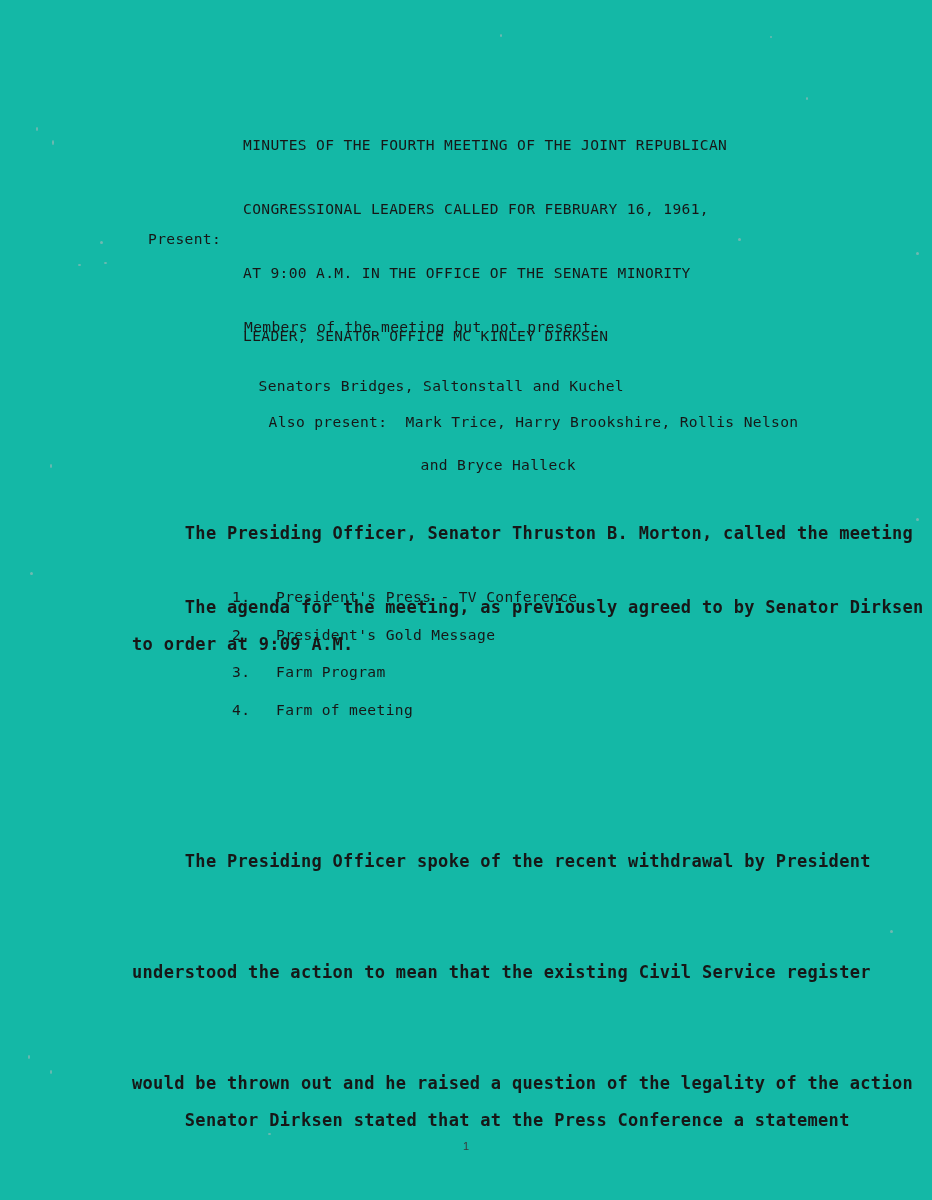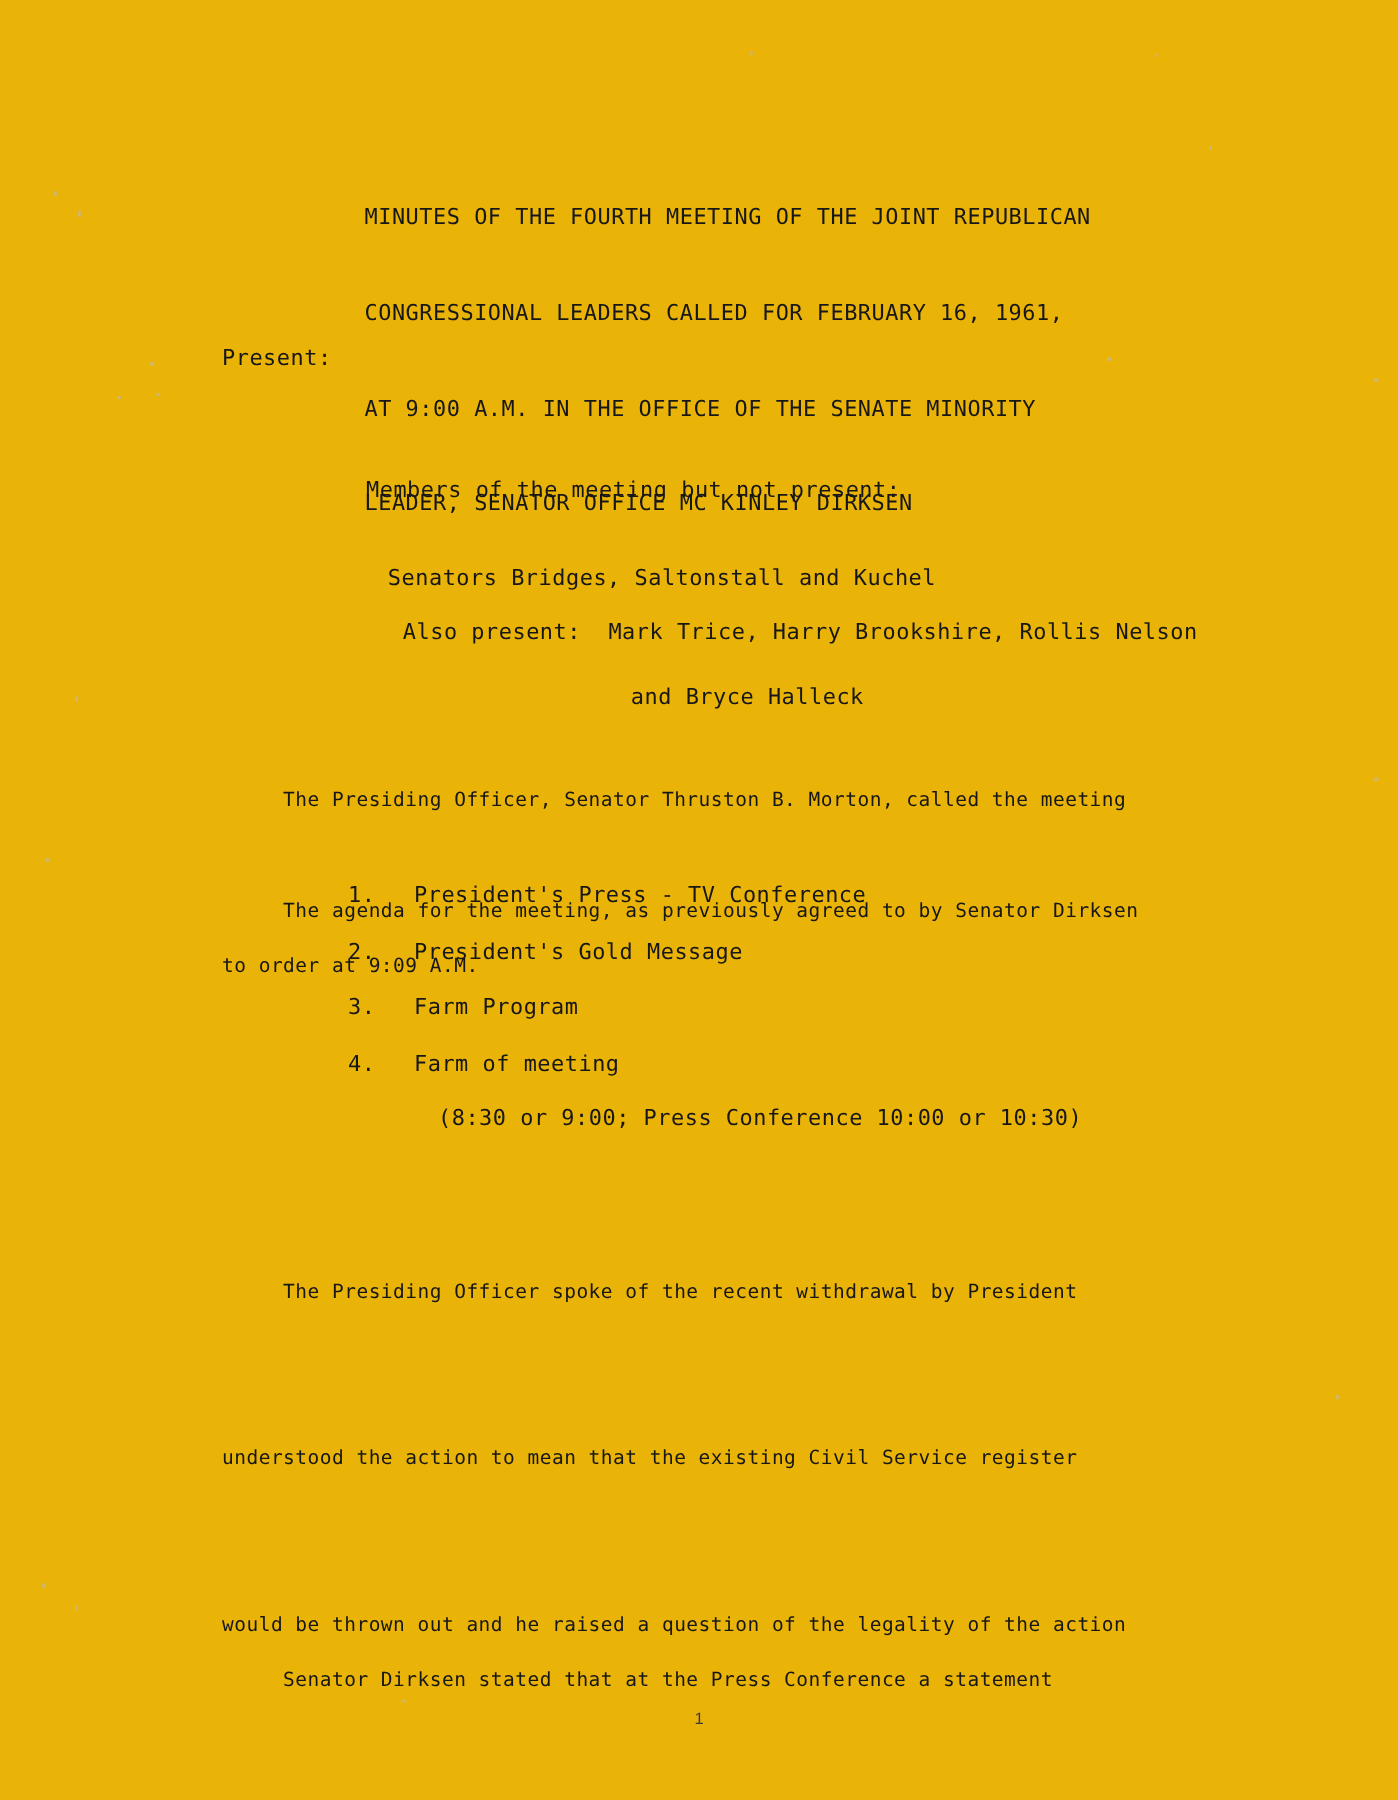--- a/index.html
+++ b/index.html
@@ -6,21 +6,21 @@
   html, body {
     margin: 0;
     padding: 0;
     background: #ffffff;
   }
 
   #page {
     position: relative;
     width: 932px;
     height: 1200px;
-    background: #eab308;
+    background: #14b8a6;
     overflow: hidden;
     font-family: "DejaVu Sans Mono", "Liberation Mono", monospace;
     color: #171717;
     -webkit-font-smoothing: antialiased;
   }
 
   
   .speck {
     position: absolute;
     background: #b9b9b9;
@@ -64,26 +64,27 @@
   #also-present       { left: 232px; top: 389px; }
   #also-present .contline {
     display: block;
     text-align: center;
     padding-right: 34px;
   }
 
   
   .para {
     position: absolute;
-    left: 148px;
+    left: 132px;
     width: 706px;
-    font-size: 13px;
+    font-size: 17px;
     line-height: 37px;
     letter-spacing: .32px;
     white-space: pre;
+    font-weight: bold;
   }
   .para .ln { display: block; }
   #para-1 { top: 441px; }
   #para-2 { top: 515px; }
   #para-3 { top: 769px; }
   #para-4 { top: 1028px; }
 
   
   #agenda {
     position: absolute;
@@ -188,21 +189,20 @@
     <div class="agenda-item">
       <span class="agenda-num">3.</span>
       <span class="agenda-label">Farm Program</span>
     </div>
     <div class="agenda-item">
       <span class="agenda-num">4.</span>
       <span class="agenda-label">Farm of meeting</span>
     </div>
   </div>
 
-  <div id="agenda-note">(8:30 or 9:00; Press Conference 10:00 or 10:30)</div>
 
   <div class="para" id="para-3">
     <span class="ln">     The Presiding Officer spoke of the recent withdrawal by President</span>
     <span class="ln">understood the action to mean that the existing Civil Service register</span>
     <span class="ln">would be thrown out and he raised a question of the legality of the action</span>
     
     
     
   </div>
 

